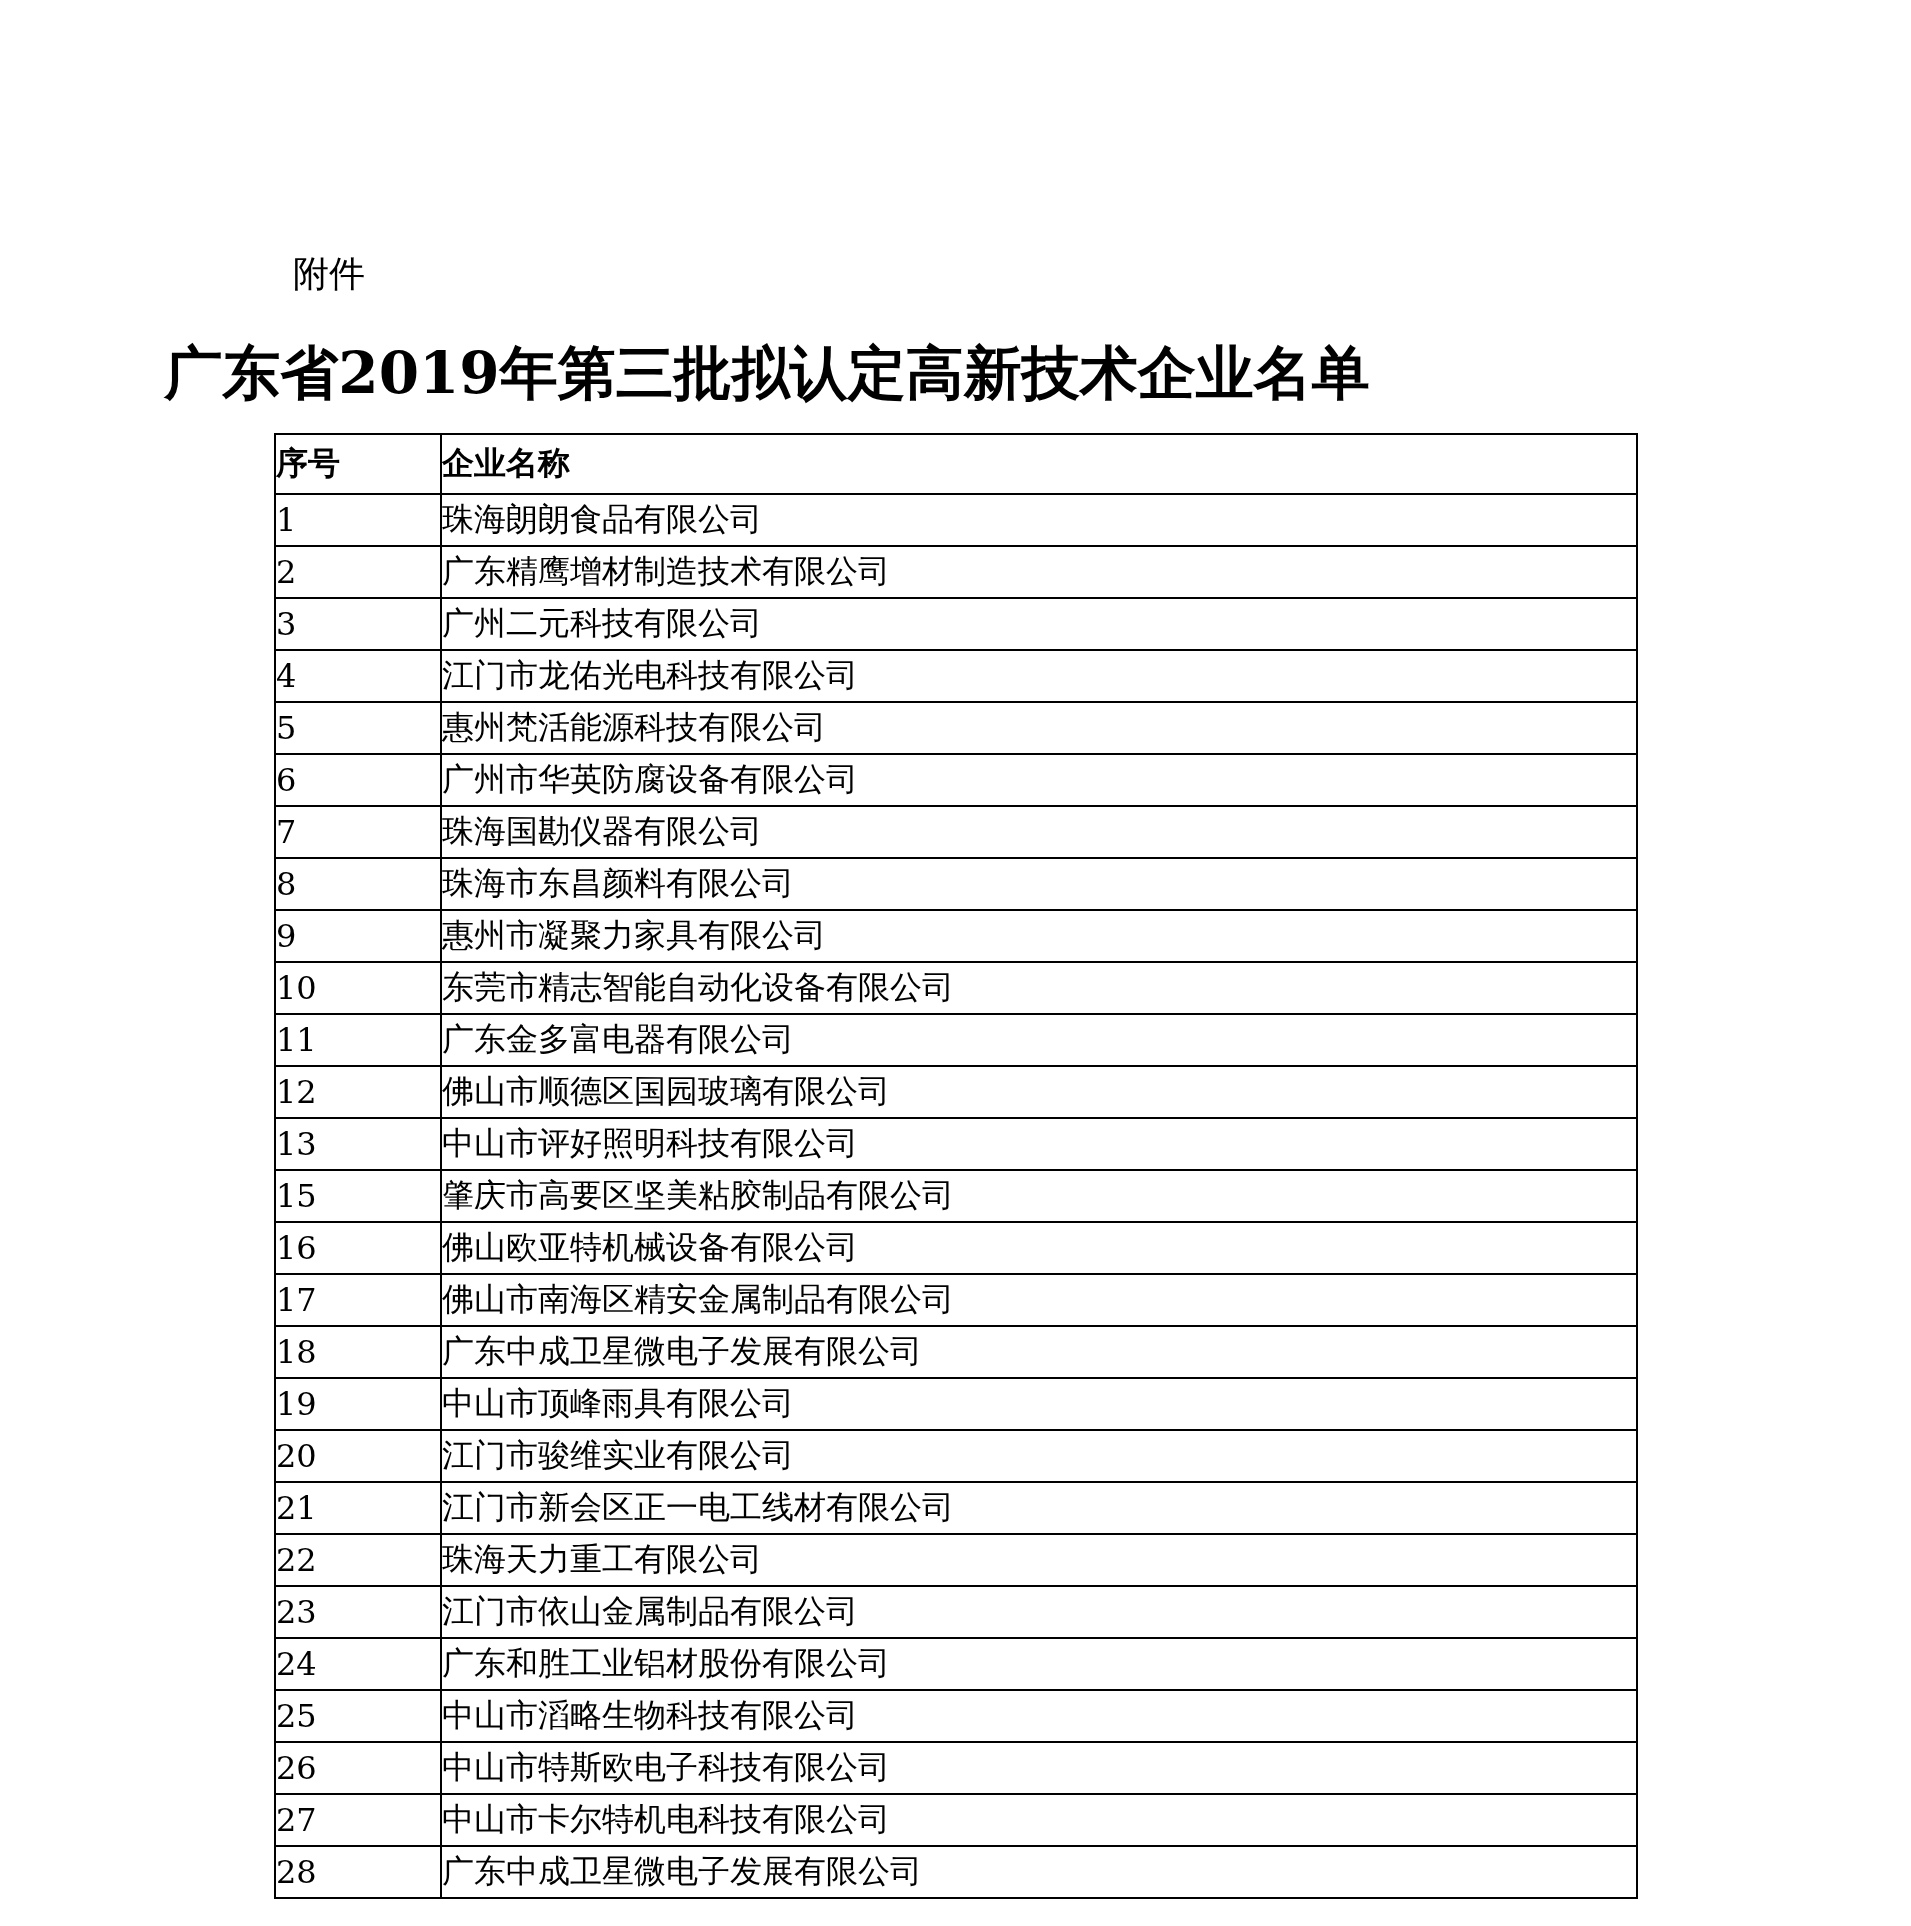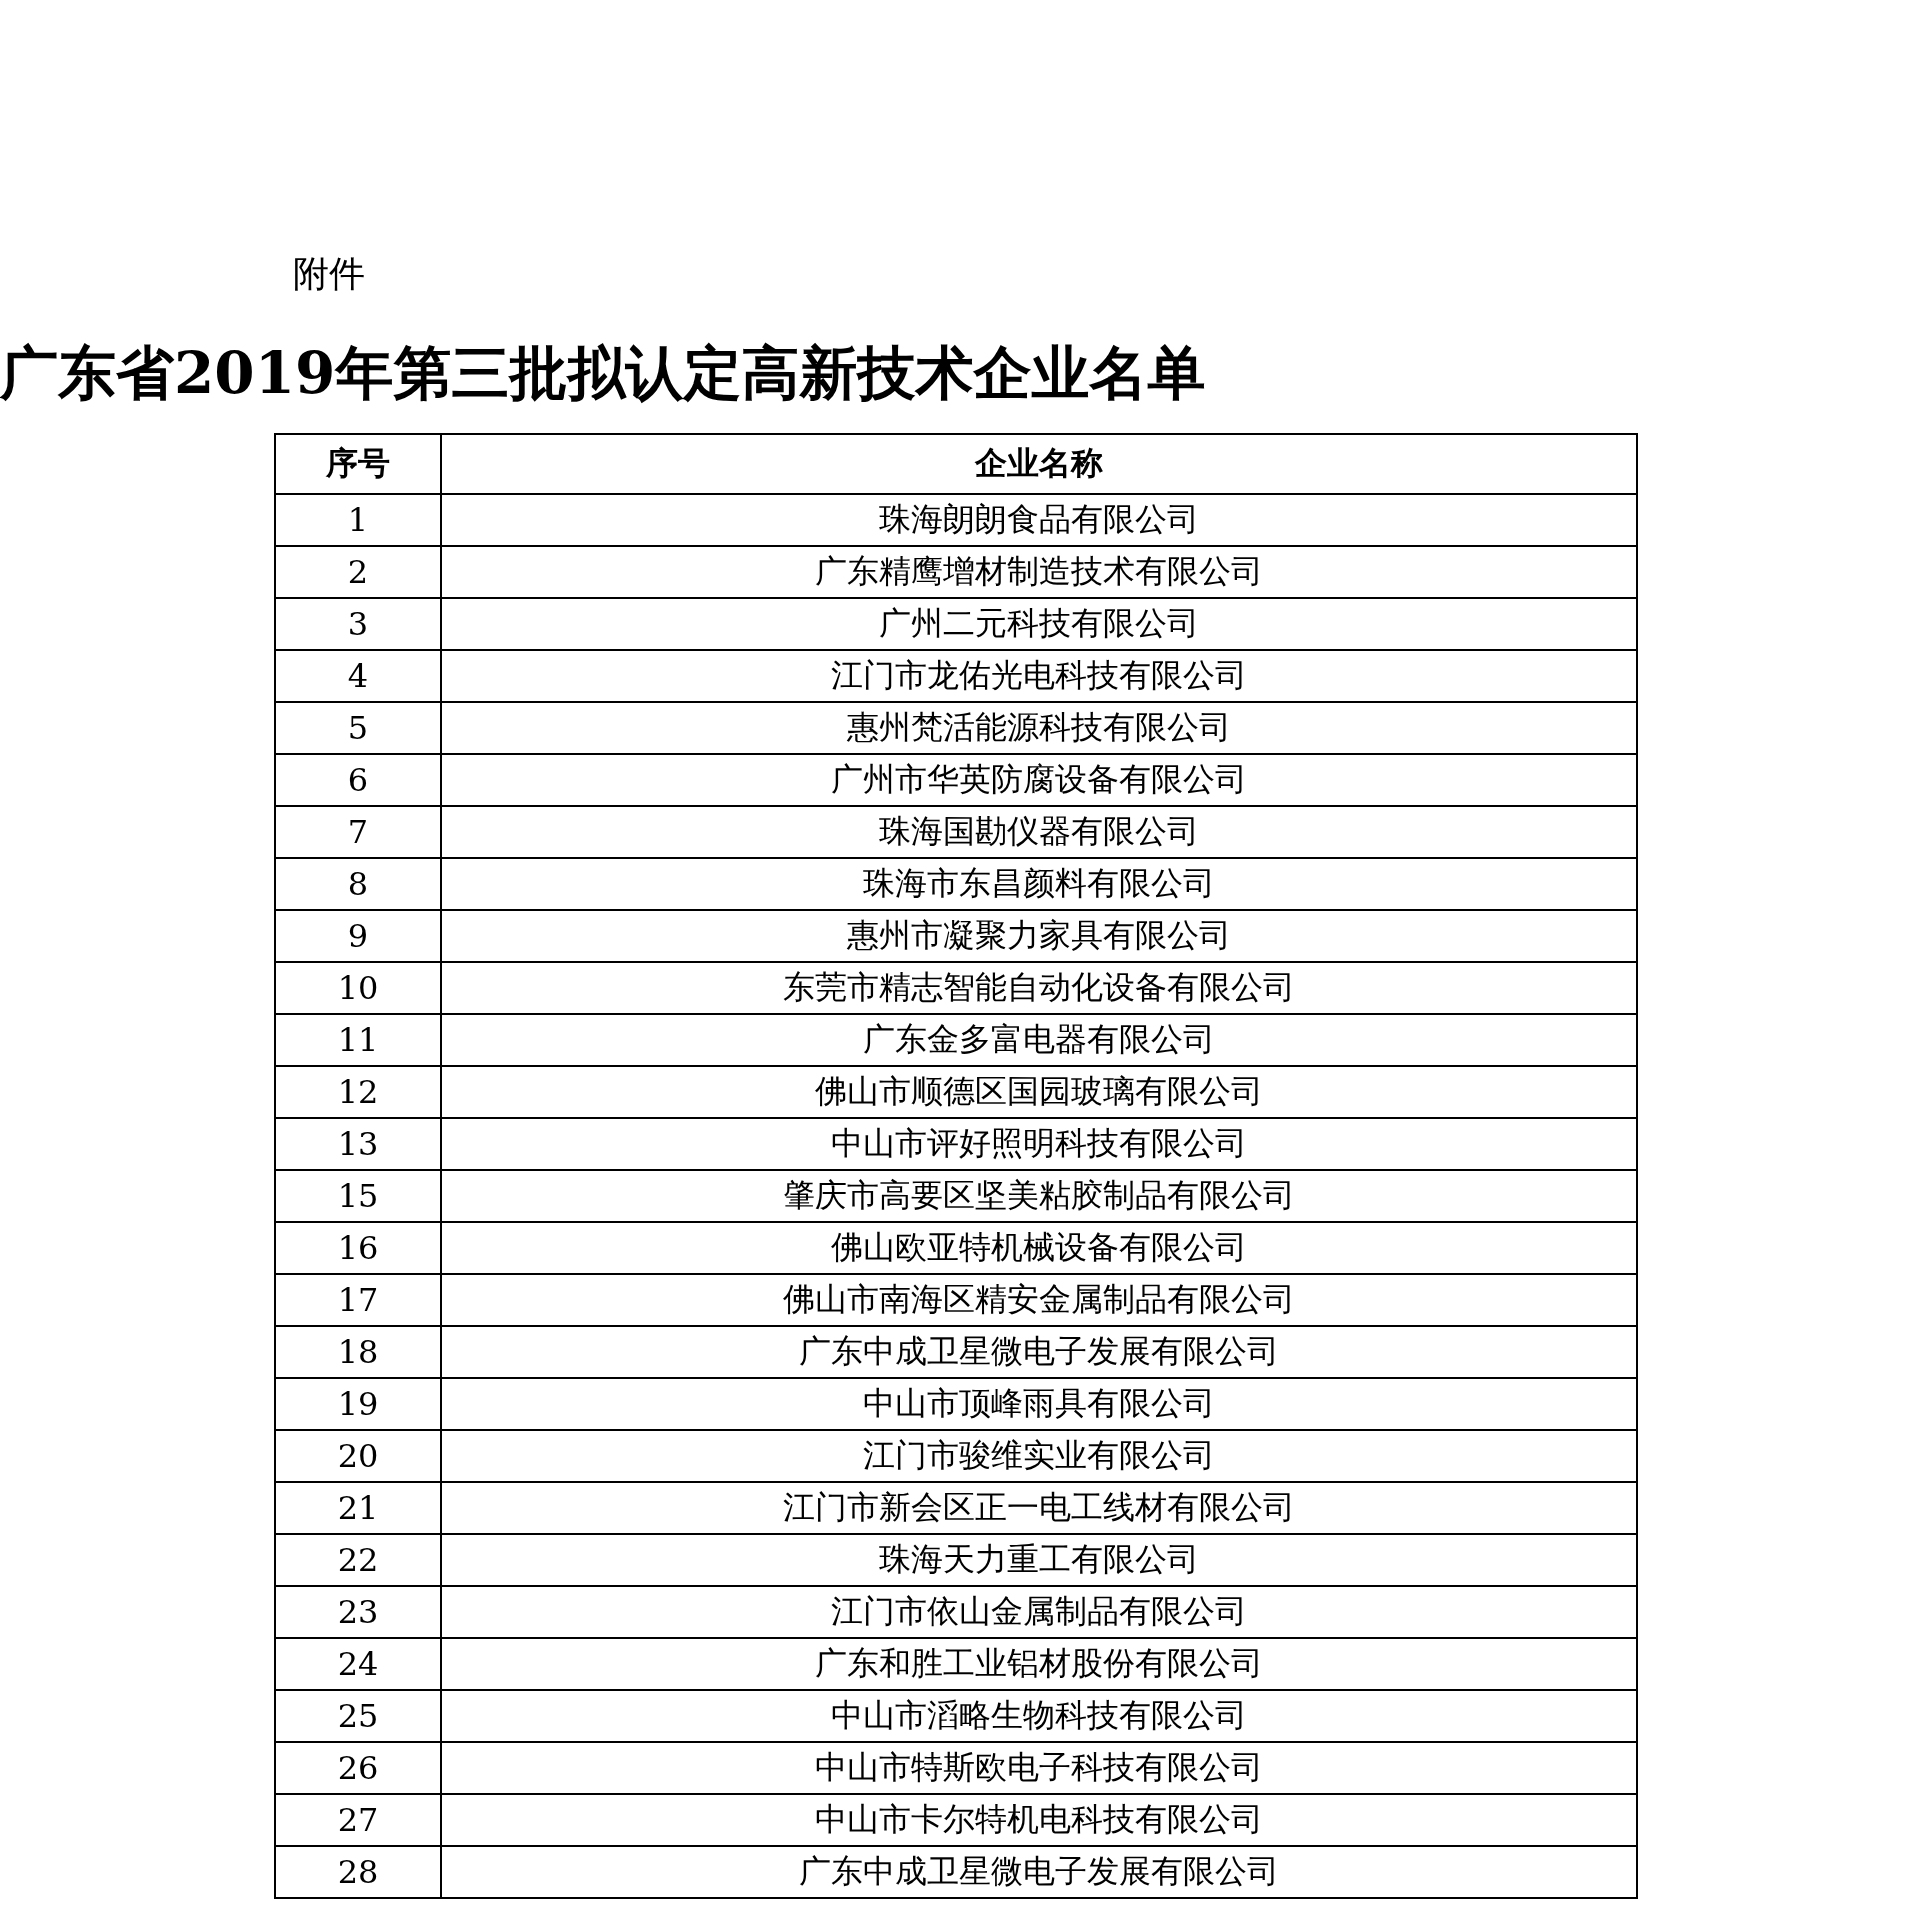--- a/index.html
+++ b/index.html
@@ -2,29 +2,29 @@
 <html style="font-size:6.2px"><head>
 <meta charset="utf-8">
 <style>
   html, body { margin:0; padding:0; background:#ffffff; }
   body { width:1911px; height:2703px; position:relative; overflow:hidden; color:#000; }
   .attachment-label {
     position:absolute; left:293px; top:247px;
     font-family:"DejaVu Sans", sans-serif; font-size:36px; line-height:54px;
   }
   .doc-title {
-    position:absolute; left:0; top:339px; width:1534px; text-align:left;
+    position:absolute; left:0; top:339px; width:1534px; text-align:center;
     font-family:"DejaVu Serif", serif; font-weight:bold; font-size:58px; line-height:69px;
   }
   table.company-table {
     position:absolute; left:274px; top:433px; width:1362px;
     border-collapse:collapse; table-layout:fixed;
   }
   table.company-table th, table.company-table td {
-    border:2.3px solid #000; text-align:center; vertical-align:middle; padding:0;
+    border:2.3px solid #000; text-align:left; vertical-align:middle; padding:0;
     white-space:nowrap; overflow:hidden;
   }
   table.company-table th {
     height:58px; font-family:"DejaVu Sans", sans-serif; font-weight:bold; font-size:32px;
   }
   table.company-table td {
     height:50px; font-family:"DejaVu Serif", serif; font-size:32px;
   }
   col.c-no { width:166px; }
   col.c-name { width:1196px; }

